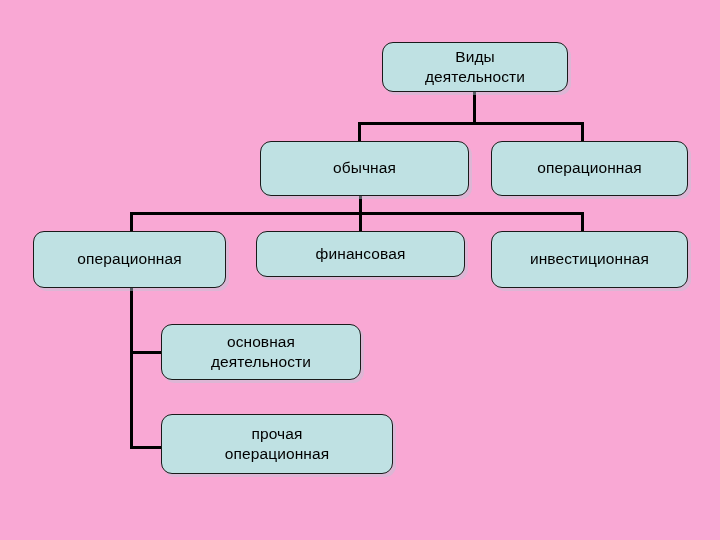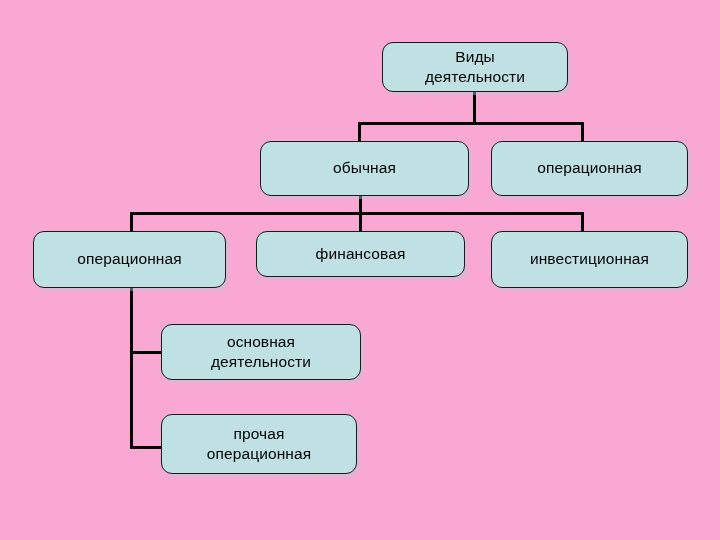--- a/index.html
+++ b/index.html
@@ -85,19 +85,19 @@
       <div class="node" style="left: 256px; top: 231px; width: 209px; height: 46px; background: rgb(191, 225, 227); border-color: rgb(26, 26, 26); color: rgb(0, 0, 0);">
         <span class="label">финансовая</span>
       </div>
       <div class="node" style="left: 491px; top: 231px; width: 197px; height: 57px; background: rgb(191, 225, 227); border-color: rgb(26, 26, 26); color: rgb(0, 0, 0); text-align: right;">
         <span class="label">инвестиционная</span>
       </div>
       <div class="node" style="left: 161px; top: 324px; width: 200px; height: 56px; background: rgb(191, 225, 227); border-color: rgb(26, 26, 26); color: rgb(0, 0, 0);">
         <span class="label">основная
 деятельности</span>
       </div>
-      <div class="node" style="left: 161px; top: 414px; width: 196px; height: 60px; background: rgb(191, 225, 227); border-color: rgb(26, 26, 26); color: rgb(0, 0, 0);">
+      <div class="node" style="left: 161px; top: 414px; width: 232px; height: 60px; background: rgb(191, 225, 227); border-color: rgb(26, 26, 26); color: rgb(0, 0, 0);">
         <span class="label">прочая
 операционная</span>
       </div>
     </div>
 
 </div>
 
 </body></html>

